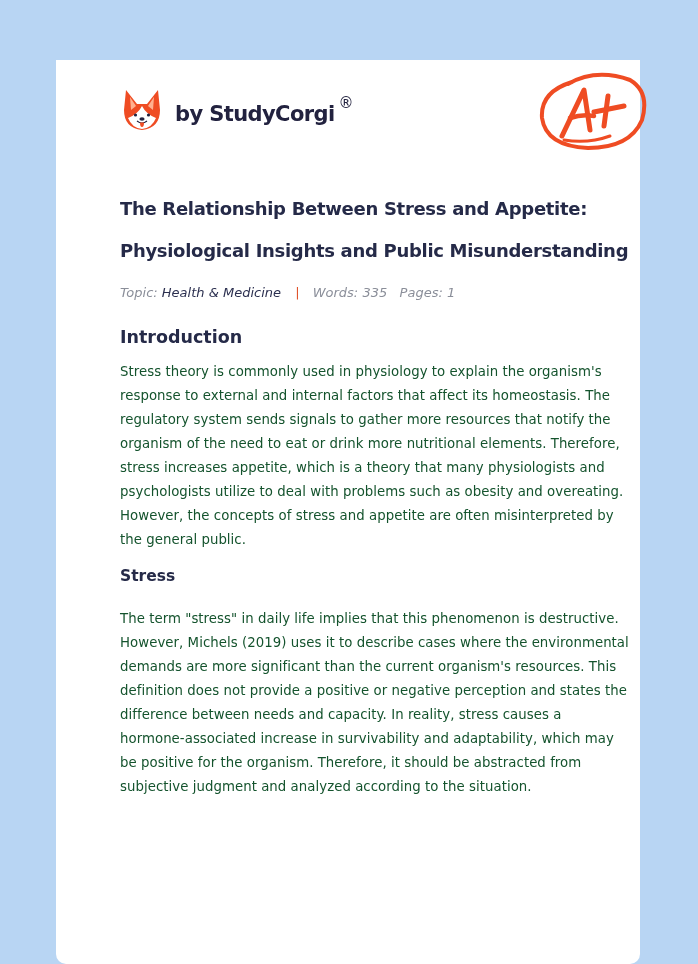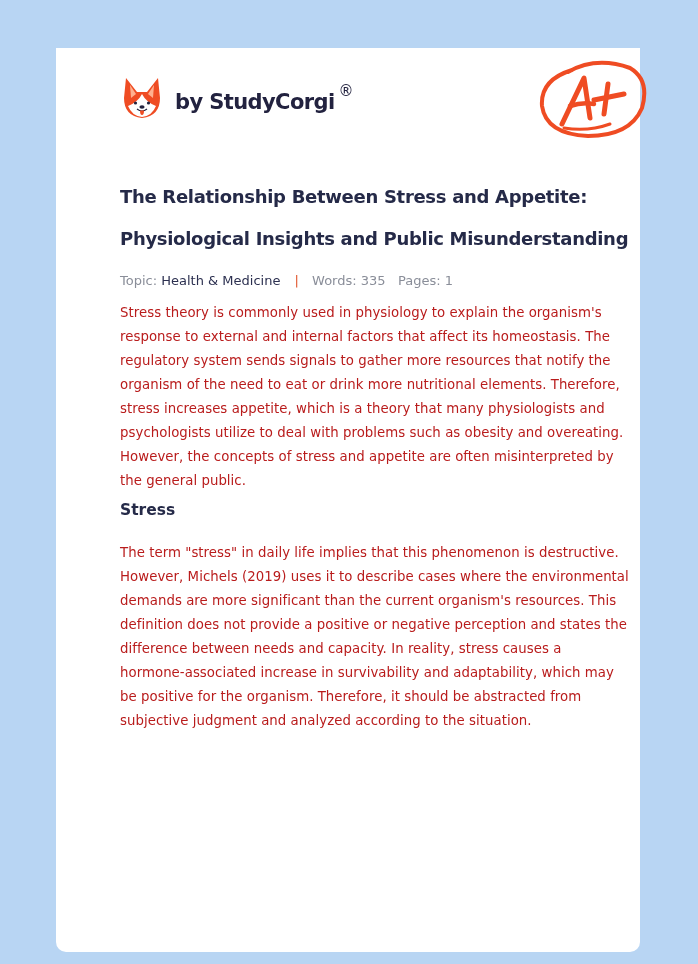--- a/index.html
+++ b/index.html
@@ -3,56 +3,56 @@
 <meta charset="utf-8">
 <style>
   html, body { margin:0; padding:0; }
   body {
     width:698px; height:964px; overflow:hidden;
     background:#b8d5f3;
     font-family:"Liberation Sans", "DejaVu Sans", sans-serif;
     position:relative;
   }
   .card {
-    position:absolute; left:56px; top:48px; width:584px; height:904px;
+    position:absolute; left:56px; top:60px; width:584px; height:904px;
     background:#ffffff; border-radius:0 0 10px 10px;
   }
   .logo { position:absolute; left:66px; top:28px; height:44px; display:flex; align-items:center; }
   .logo .corgi { width:40px; height:44px; }
   .logo .brand {
     margin-left:13px; margin-top:8px;
     font-family:"DejaVu Sans", sans-serif; font-weight:bold; font-size:21px;
     color:#22223f; letter-spacing:-0.6px;
   }
   .logo .reg { font-family:"DejaVu Sans", sans-serif; font-size:15px; color:#22223f; margin-left:4px; margin-top:-14px; }
   .grade { position:absolute; left:482px; top:10px; width:110px; height:82px; }
   .content { position:absolute; left:64px; top:128px; width:510px; }
   h1 {
     margin:0; font-family:"DejaVu Sans", sans-serif; font-weight:bold;
     font-size:18px; line-height:41.5px; color:#252a48; letter-spacing:-0.3px;
   }
-  .meta { margin-top:14px; font-size:13px; color:#8a8e99; font-family:"DejaVu Sans", sans-serif; }
+  .meta { margin-top:14px; font-size:13px; color:#8a8e99; font-family:"DejaVu Sans", sans-serif;font-style:italic; }
   .meta .topic-val { color:#2c3050; }
   .meta .sep { color:#e0532a; margin:0 9px 0 10px; }
   h2 {
     margin:0; font-family:"DejaVu Sans", sans-serif; font-weight:bold;
     font-size:17.5px; color:#252a48;
   }
   h3 {
     margin:0; font-family:"DejaVu Sans", sans-serif; font-weight:bold;
     font-size:15.5px; color:#252a48;
   }
   p {
     margin:0; font-family:"DejaVu Sans", sans-serif;
-    font-size:13.3px; line-height:24px; color:#b91c1c; letter-spacing:0.05px;
+    font-size:13.3px; line-height:24px; color:#14532d; letter-spacing:0.05px;
   }
   .h-intro { margin-top:27px; }
   .p-intro { margin-top:13px; }
   .h-def { margin-top:19px; }
-  .h-stress { margin-top:8px; }
+  .h-stress { margin-top:15px; }
   .p-stress { margin-top:22px; }
 </style>
 </head>
 <body>
 
 <div class="card">
 
   <div class="logo">
     <svg class="corgi" viewBox="0 0 40 44">
       <path d="M4 2 L15 16 L25 16 L36 2 L38 22 Q38 40 20 42 Q2 40 2 22 Z" fill="#ef4c23"></path>
@@ -85,18 +85,19 @@
       <span>Topic:</span>
       <span class="topic-val">Health &amp; Medicine</span>
       <span class="sep">|</span>
       <span>Words:</span>
       <span>335</span>
       &nbsp;
       <span>Pages:</span>
       <span>1</span>
     </div>
 
+    <h2 class="h-intro">Introduction</h2>
     <p class="p-intro">Stress theory is commonly used in physiology to explain the organism's response to external and internal factors that affect its homeostasis. The regulatory system sends signals to gather more resources that notify the organism of the need to eat or drink more nutritional elements. Therefore, stress increases appetite, which is a theory that many physiologists and psychologists utilize to deal with problems such as obesity and overeating. However, the concepts of stress and appetite are often misinterpreted by the general public.</p>
 
     <h3 class="h-stress">Stress</h3>
     <p class="p-stress">The term "stress" in daily life implies that this phenomenon is destructive. However, Michels (2019) uses it to describe cases where the environmental demands are more significant than the current organism's resources. This definition does not provide a positive or negative perception and states the difference between needs and capacity. In reality, stress causes a hormone-associated increase in survivability and adaptability, which may be positive for the organism. Therefore, it should be abstracted from subjective judgment and analyzed according to the situation.</p>
   </div>
 </div>
 
 </body></html>

